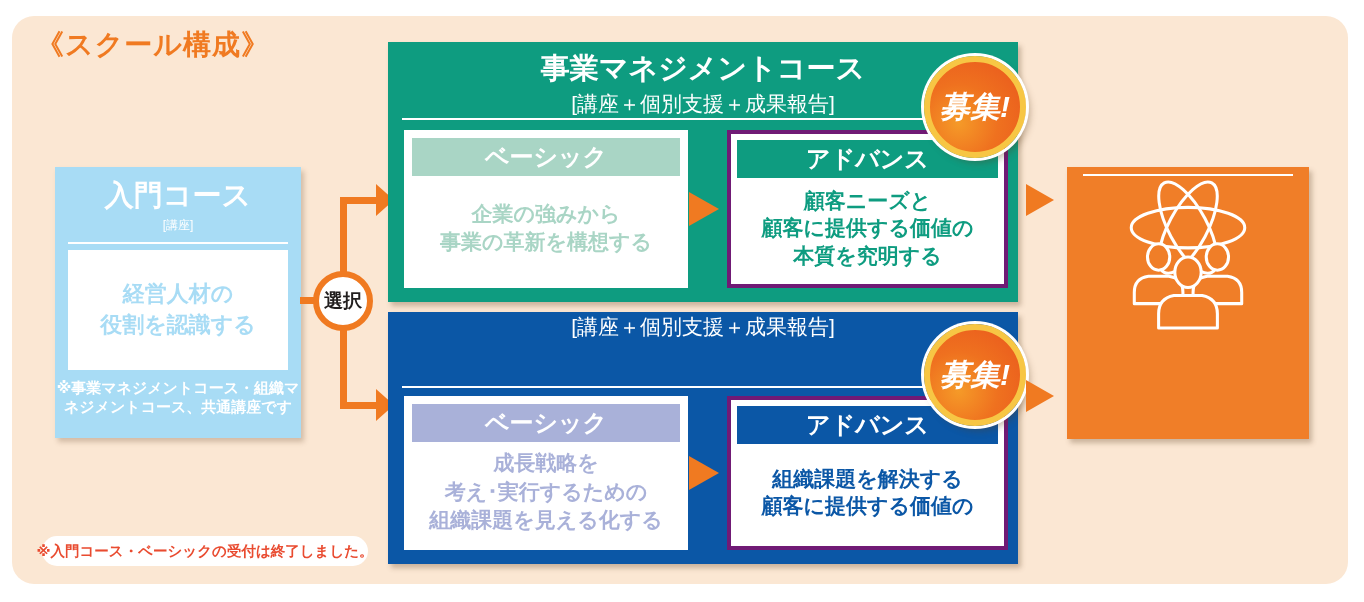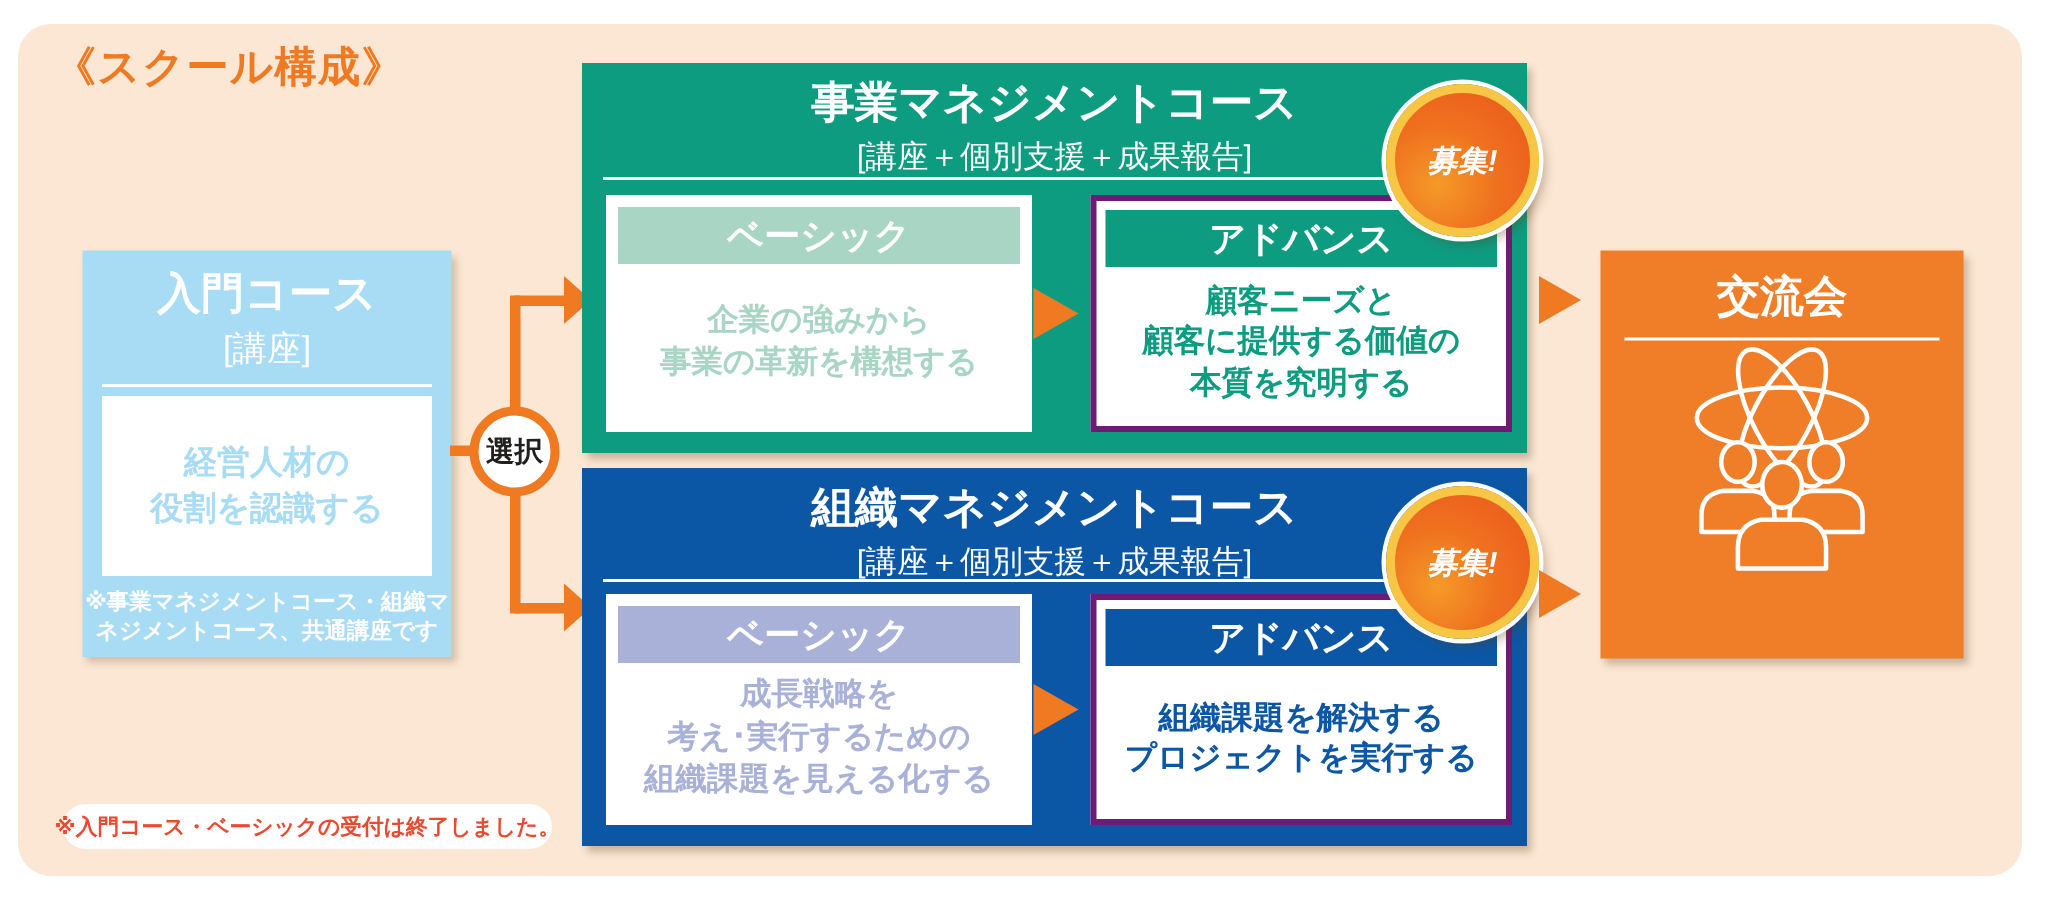--- a/index.html
+++ b/index.html
@@ -17,21 +17,21 @@
     position:absolute; left:36px; top:26px; font-size:28px; font-weight:bold;
     color:#F07A21; letter-spacing:1px;
   }
 
   
   .intro-box {
     position:absolute; left:55px; top:167px; width:246px; height:271px;
     background:#A8DCF5; box-shadow:3px 4px 5px rgba(90,60,30,.25); box-sizing:border-box;
   }
   .intro-title { margin-top:9px; text-align:center; color:#fff; font-size:29px; font-weight:bold; }
-  .intro-sub   { text-align:center; color:#fff; font-size:23px; margin-top:1px; }
+  .intro-sub   { text-align:center; color:#fff; font-size:12px; margin-top:1px; }
   .intro-hr    { height:2px; background:#fff; margin:8px 13px 0; }
   .intro-inner {
     margin:6px 13px 0; height:120px; background:#fff;
     display:flex; align-items:center; justify-content:center; text-align:center;
     color:#A8DCF5; font-size:22px; font-weight:bold; line-height:1.4;
   }
   .intro-note {
     margin-top:9px; text-align:center; color:#fff; font-size:15px;
     font-weight:bold; line-height:1.25;
   }
@@ -114,21 +114,21 @@
   }
   #biz .advance-body { color:#0E9C80; height:100px; }
   #org .advance-body { color:#0B57A6; height:96px; }
 
   .badge {
     position:absolute; width:90px; height:90px; border-radius:50%;
     border:6px solid #F7C644;
     box-shadow:0 0 0 3px #fff, 4px 5px 7px rgba(90,60,30,.35);
     background:radial-gradient(circle at 32% 68%, #F59A28 0%, #EF711F 45%, #E9571D 100%);
     display:flex; align-items:center; justify-content:center;
-    color:#fff; font-weight:bold; font-style:italic; font-size:20px;
+    color:#fff; font-weight:bold; font-style:italic; font-size:30px;
   }
   .badge-biz { left:924px; top:56px; }
   .badge-org { left:924px; top:324px; }
 
   
   .flow-arrow {
     position:absolute; width:0; height:0;
     border-top:16px solid transparent; border-bottom:16px solid transparent;
     border-left:28px solid #F07A21;
   }
@@ -198,47 +198,45 @@
       <div class="advance-body">
         <span class="preline">顧客ニーズと
 顧客に提供する価値の
 本質を究明する</span>
       </div>
     </div>
   </div>
   <div class="badge badge-biz">募集!</div>
 
   <div class="course" id="org">
-    <div class="course-title">組織マネジメントコース</div>
     <div class="course-sub">[講座＋個別支援＋成果報告]</div>
     <div class="course-hr"></div>
     <div class="basic">
       <div class="basic-header">ベーシック</div>
       <div class="basic-body">
         <span class="preline">成長戦略を
 考え･実行するための
 組織課題を見える化する</span>
       </div>
     </div>
     <div class="mid-arrow"></div>
     <div class="advance">
       <div class="advance-header">アドバンス</div>
       <div class="advance-body">
         <span class="preline">組織課題を解決する
-プロジェクトを実行する</span>
+顧客に提供する価値の</span>
       </div>
     </div>
   </div>
   <div class="badge badge-org">募集!</div>
 
   <div class="flow-arrow fa-top"></div>
   <div class="flow-arrow fa-bot"></div>
 
   <div class="exchange">
-    <div class="ex-title">交流会</div>
     <div class="ex-hr"></div>
     <svg class="ex-icon" width="152" height="152" viewBox="0 0 150 150">
       <g fill="none" stroke="#ffffff" stroke-width="3">
         <ellipse cx="75" cy="47" rx="56" ry="20"></ellipse>
         <ellipse cx="75" cy="47" rx="50" ry="19" transform="rotate(62 75 47)"></ellipse>
         <ellipse cx="75" cy="47" rx="50" ry="19" transform="rotate(-62 75 47)"></ellipse>
       </g>
       <g fill="#F07E28" stroke="#ffffff" stroke-width="3" stroke-linejoin="round">
         <ellipse cx="46" cy="76" rx="11" ry="13"></ellipse>
         <path d="M22 122 L22 111 Q22 97 36 95 L56 95 Q70 97 70 111 L70 122 Z"></path>

